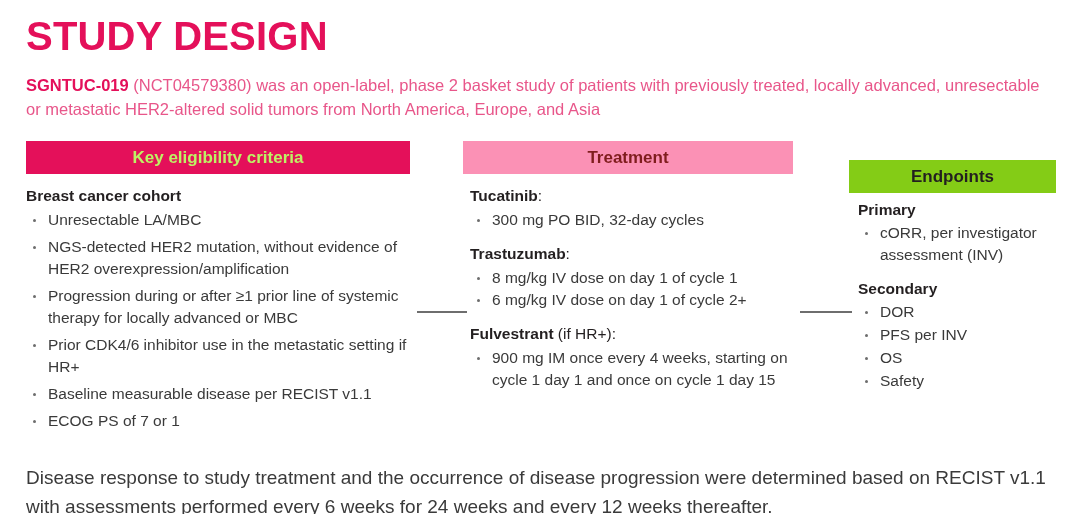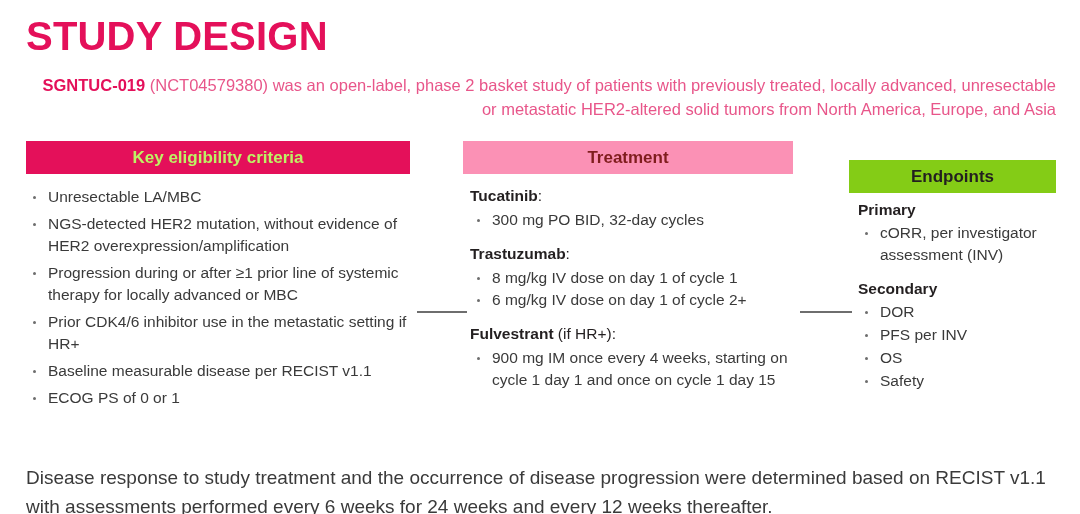--- a/index.html
+++ b/index.html
@@ -33,21 +33,21 @@
     letter-spacing: 0.2px;
     line-height: 1.1;
   }
 
   
   .subtitle {
     position: absolute;
     left: 26px;
     top: 74px;
     width: 1030px;
-    text-align: right;
+    text-align: left;
     font-size: 16.5px;
     line-height: 1.45;
     color: #e8568a;
   }
   .subtitle .study-id {
     font-weight: bold;
     color: #e4105a;
   }
 
   
@@ -173,27 +173,28 @@
 
   <div class="hdr hdr-elig">Key eligibility criteria</div>
   <div class="hdr hdr-treat">Treatment</div>
   <div class="hdr hdr-end">Endpoints</div>
 
   <div class="connector connector-left"></div>
   <div class="connector connector-right"></div>
 
   <div class="col col-elig">
       <div class="grp">
+        <div class="grp-title">Breast cancer cohort</div>
         <ul class="bullets">
           <li>Unresectable LA/MBC</li>
           <li>NGS-detected HER2 mutation, without evidence of HER2 overexpression/amplification</li>
           <li>Progression during or after ≥1 prior line of systemic therapy for locally advanced or MBC</li>
           <li>Prior CDK4/6 inhibitor use in the metastatic setting if HR+</li>
           <li>Baseline measurable disease per RECIST v1.1</li>
-          <li>ECOG PS of 0 or 1</li>
+          <li>ECOG PS of 7 or 1</li>
         </ul>
       </div>
     </div>
   <div class="col col-treat">
       <div class="grp">
         <div class="grp-title">Tucatinib<span class="light">:</span></div>
         <ul class="bullets">
           <li>300 mg PO BID, 32-day cycles</li>
         </ul>
       </div>

